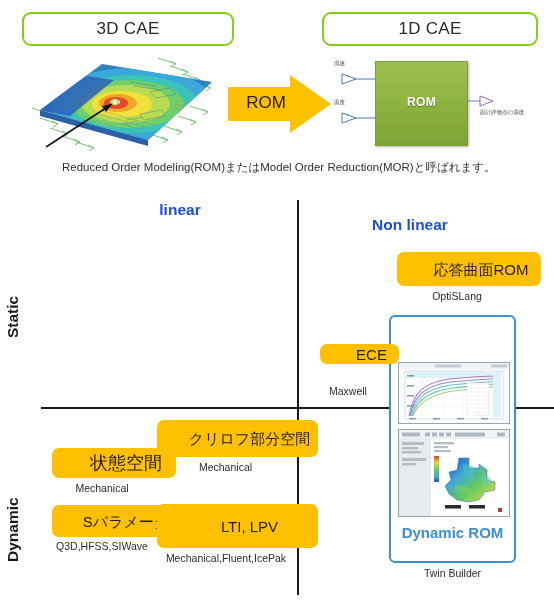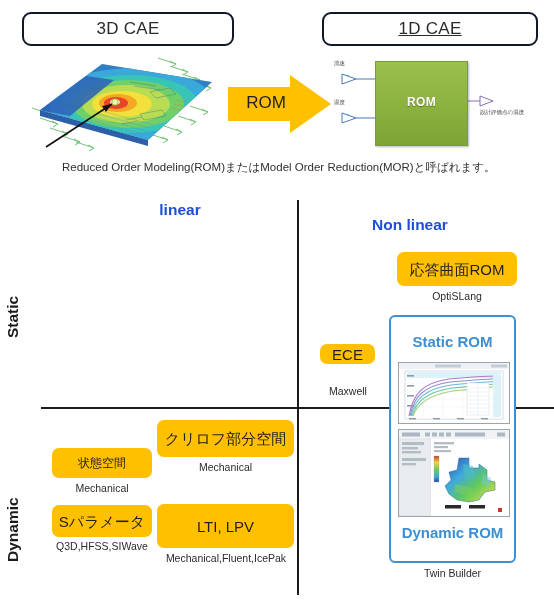--- a/index.html
+++ b/index.html
@@ -14,31 +14,31 @@
     overflow: hidden;
     font-family: "Liberation Sans", "DejaVu Sans", sans-serif;
     color: #231f20;
   }
   .abs { position: absolute; }
 
   
   .cae-pill {
     position: absolute;
     background: #ffffff;
-    border: 2px solid #0f172a;
+    border: 2px solid #84cc16;
     border-radius: 9px;
     display: flex;
     align-items: center;
     justify-content: center;
     font-size: 17px;
     color: #2b2b2b;
     letter-spacing: .3px;
   }
   #pill-3d { left: 22px;  top: 12px; width: 208px; height: 30px; }
-  #pill-1d { left: 322px; top: 12px; width: 212px; height: 30px; text-decoration: underline; }
+  #pill-1d { left: 322px; top: 12px; width: 212px; height: 30px; }
 
   
   #thermal {
     left: 30px; top: 48px; width: 190px; height: 104px;
   }
   #thermal svg { display:block; }
 
   
   #rom-arrow { left: 228px; top: 73px; width: 104px; height: 62px; }
   #rom-arrow .arrow-label {
@@ -101,39 +101,40 @@
   #head-dynamic { left: 4px; top: 562px; }
 
   
   .chip {
     position:absolute;
     background:#ffc000;
     border-radius:7px;
     display:flex; align-items:center; justify-content:center;
     color:#231f20;
     line-height:1;
+    padding-left:24px;
   }
   .chip-cap {
     position:absolute;
     font-size:10.5px;
     color:#2b2b2b;
     text-align:center;
     white-space:nowrap;
   }
 
   #chip-rsrom   { left: 397px; top: 252px; width: 120px; height: 34px; font-size: 15px; }
   #cap-rsrom    { left: 397px; top: 290px; width: 120px; }
 
   #chip-ece     { left: 320px; top: 344px; width: 55px;  height: 20px; font-size: 15px; }
   #cap-ece      { left: 313px; top: 385px; width: 70px; }
 
   #chip-krylov  { left: 157px; top: 420px; width: 137px; height: 37px; font-size: 15px; }
   #cap-krylov   { left: 157px; top: 461px; width: 137px; }
 
-  #chip-state   { left: 52px;  top: 448px; width: 100px; height: 30px; font-size: 12px; }
+  #chip-state   { left: 52px;  top: 448px; width: 100px; height: 30px; font-size: 18px; }
   #cap-state    { left: 52px;  top: 482px; width: 100px; }
 
   #chip-sparam  { left: 52px;  top: 505px; width: 100px; height: 32px; font-size: 15px; }
   #cap-sparam   { left: 16px;  top: 540px; width: 172px; }
 
   #chip-lti     { left: 157px; top: 504px; width: 137px; height: 44px; font-size: 15px; text-align: right; }
   #cap-lti      { left: 145px; top: 552px; width: 162px; }
 
   
   #tb-panel {
@@ -308,21 +309,20 @@
 <div class="abs" id="axis-v"></div>
 <div class="abs" id="axis-h"></div>
 
 <div class="col-head" id="head-linear">linear</div>
 <div class="col-head" id="head-nonlinear">Non linear</div>
 
 <div class="row-head" id="head-static">Static</div>
 <div class="row-head" id="head-dynamic">Dynamic</div>
 
 <div class="abs" id="tb-panel">
-  <div class="tb-title" id="tb-static">Static ROM</div>
 
   <div class="thumb" id="thumb-static">
     <svg width="110" height="60" viewBox="0 0 110 60">
       <rect x="0" y="0" width="110" height="60" fill="#fdfdfd"></rect>
       <rect x="0" y="0" width="110" height="6" fill="#eef2f6"></rect>
       <rect x="36" y="1.5" width="26" height="3" fill="#c3ccd4"></rect>
       <rect x="92" y="1.5" width="16" height="3" fill="#c3ccd4"></rect>
       <rect x="6" y="8" width="98" height="48" fill="#ffffff" stroke="#b9c3cc" stroke-width=".5"></rect>
       <rect x="8" y="9" width="94" height="6" fill="#ddf3fa"></rect>
       <g stroke="#e2e8ee" stroke-width=".4">

